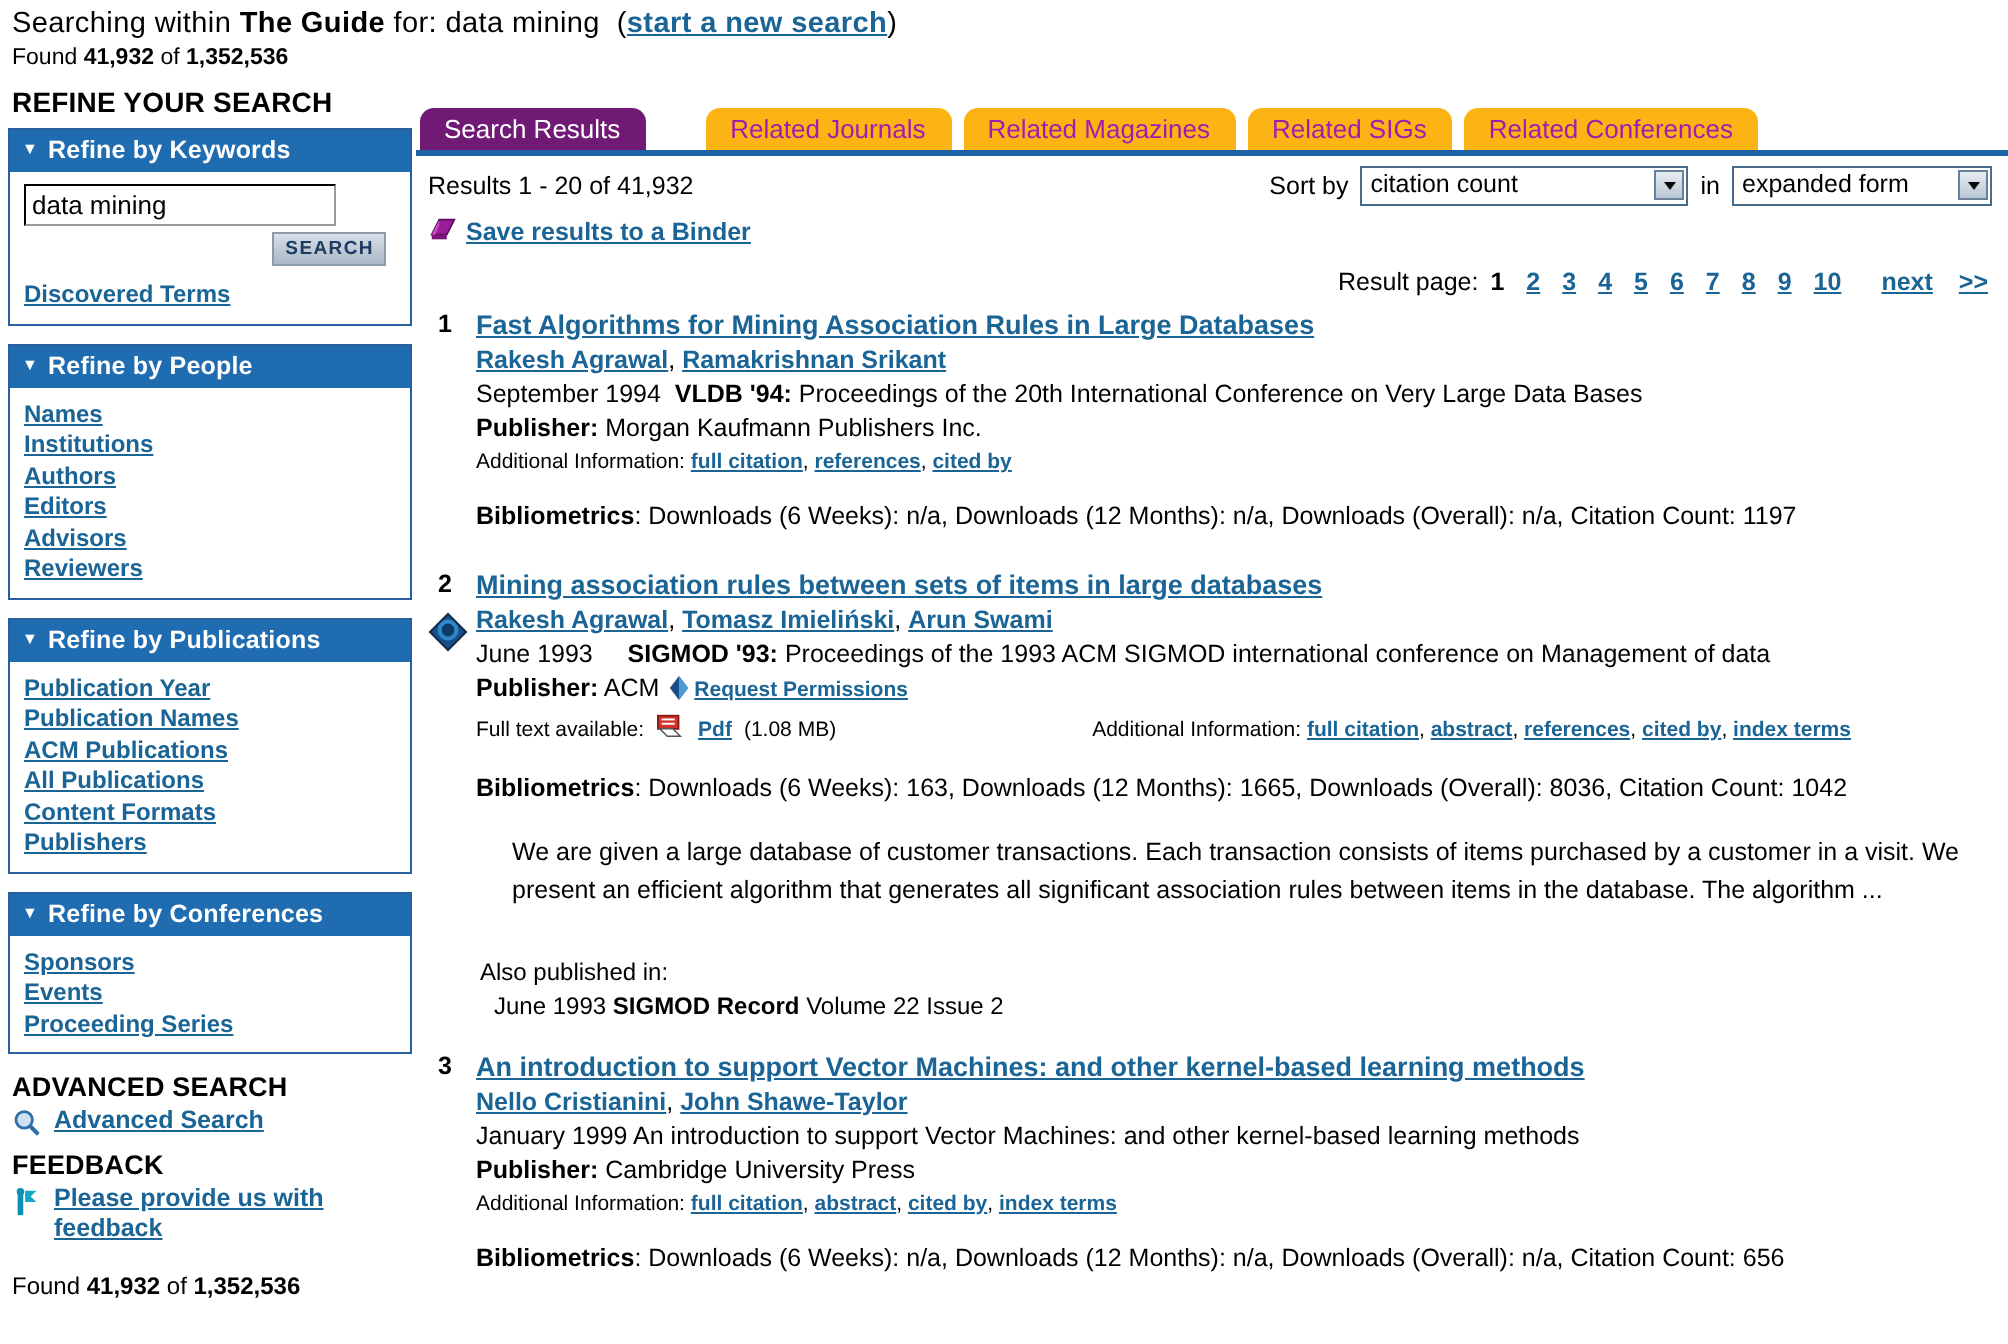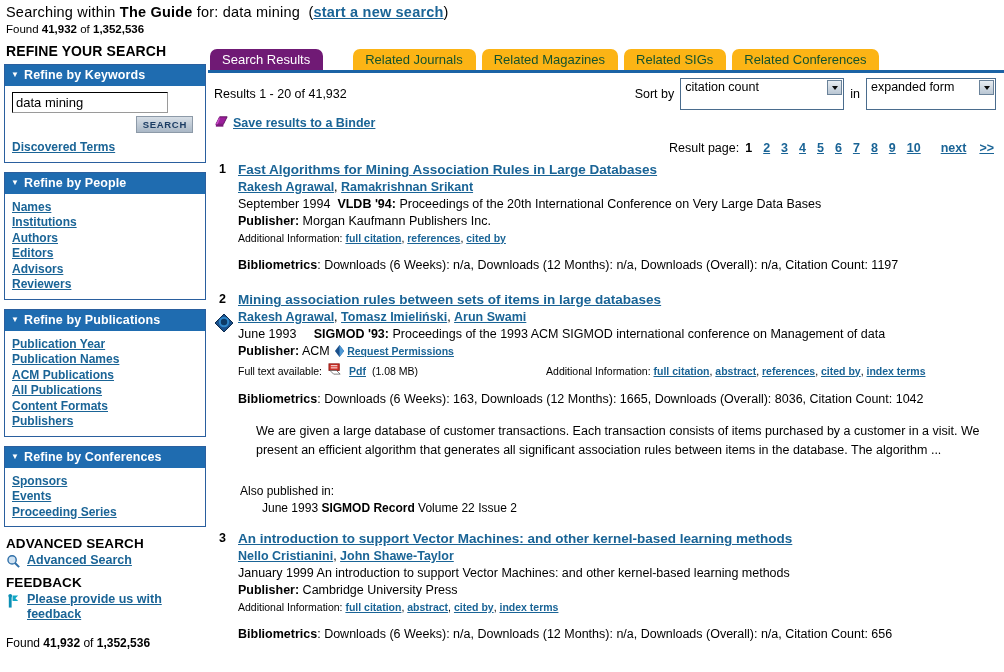--- a/index.html
+++ b/index.html
@@ -88,36 +88,36 @@
     padding-left: 2px;
   }
   .tab {
     height: 21px; line-height: 21px;
     padding: 0 13px 0 12px;
     font-size: 13px;
     border-radius: 7px 7px 0 0;
     white-space: nowrap;
   }
   .tab.active { background: #701a75; color: #ffffff; }
-  .tab.inactive { background: #fcb415; color: #14532d; }
+  .tab.inactive { background: #fcb415; color: #a21caf; }
   .tabs-rule {
     height: 3px; background: #1b63a5;
     margin: 0 0 0 0;
   }
 
   
   .res-head {
     display:flex; align-items:center; justify-content:space-between;
     padding: 5px 8px 0 6px;
   }
   .res-count { font-size: 12.5px; }
   .sortbox { display:flex; align-items:center; gap:6px; font-size:12.5px; }
   .selwrap {
     position: relative; display:inline-block;
-    border: 1px solid #4a6c8d; background:#fff; height:32px;
+    border: 1px solid #4a6c8d; background:#fff; height:20px;
   }
   .selwrap .seltext {
     display:inline-block; height:17px; line-height:17px;
     padding: 0 22px 0 4px; font-size:12.5px; color:#000;
     white-space: nowrap;
   }
   .selwrap .arrow {
     position:absolute; right:1px; top:1px; width:15px; height:15px;
     background: linear-gradient(#e8edf2,#b9c6d3);
     border:1px solid #6a8299;
@@ -168,21 +168,21 @@
   .ftrow { display:flex; align-items:center; font-size: 10.5px; line-height:15px; margin-top:2px;}
   .ftrow .ft-left { display:flex; align-items:center; gap:6px; }
   .ftrow .ft-right { margin-left: 128px; }
   .biblio { font-size: 12.5px; line-height: 17px; margin-top: 11px; }
   .biblio b { font-weight: bold; }
   .abstract {
     font-size: 12.5px; line-height: 18.5px;
     margin: 14px 0 0 18px; max-width: 748px;
   }
   .alsopub { font-size: 12px; line-height:17px; margin: 24px 0 0 2px; }
-  .alsopub .sub { margin-left: 22px; }
+  .alsopub .sub { margin-left: 7px; }
   .alsopub b { font-weight:bold; }
   .diamond-mini { display:inline-block; width:11px; height:12px; vertical-align:-2px; margin:0 2px 0 1px;}
 </style>
 </head>
 <body>
 
 <div class="page">
 
   <div class="topbar">
     <div class="line1">

